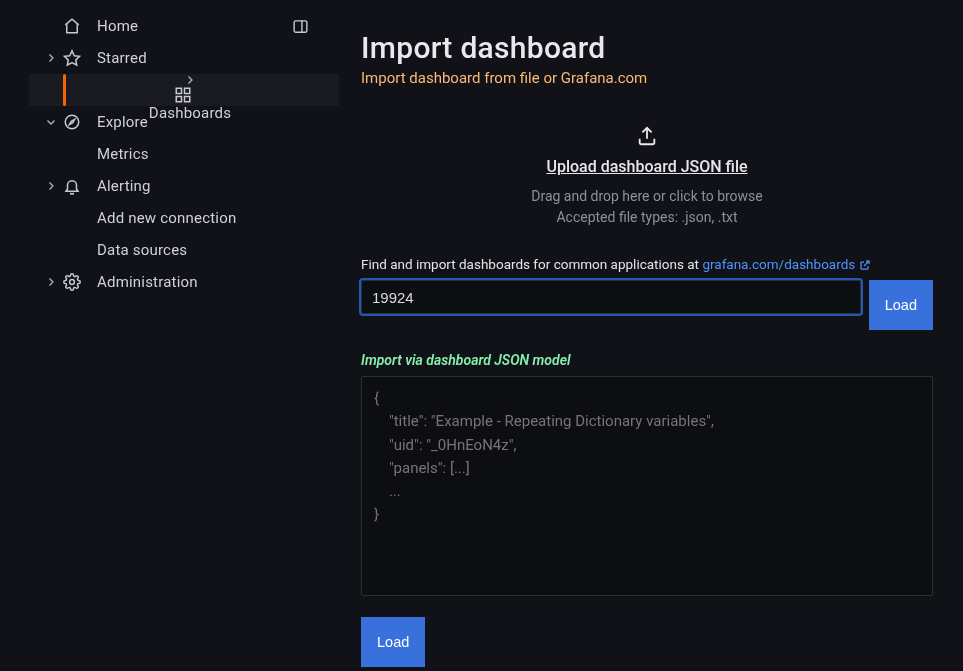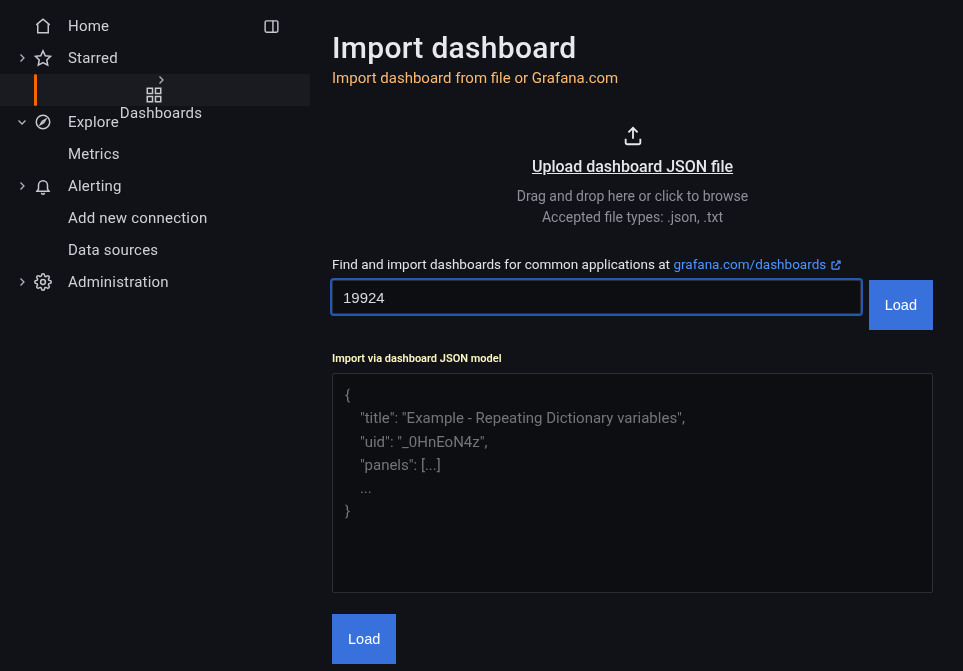--- a/index.html
+++ b/index.html
@@ -1,17 +1,17 @@
 <!DOCTYPE html>
 <html><head>
 <meta charset="utf-8">
 <style>
   * { box-sizing: border-box; margin: 0; padding: 0; }
   html, body { width: 963px; height: 671px; background: #111217; color: #ccccdc; font-family: -apple-system, BlinkMacSystemFont, "Segoe UI", Roboto, "Helvetica Neue", Arial, sans-serif; font-size: 14px; overflow: hidden; }
-  .app { display: flex; height: 100%; }
+  .app { display: flex; height: 100%; padding-left: 29px; }
   .sidebar { width: 310px; padding-top: 10px; flex: 0 0 310px; }
   .nav-item { display: flex; align-items: center; height: 32px; padding-left: 12px; position: relative; cursor: pointer; }
   .nav-item .chev { width: 20px; display: flex; align-items: center; justify-content: center; color: #b5b6c0; }
   .nav-item .chev.empty { visibility: hidden; }
   .nav-item .ico { width: 22px; display: flex; align-items: center; justify-content: center; margin-right: 14px; color: #c7c8d0; }
   .nav-item .lbl { color: #d0d1d8; font-size: 15px; letter-spacing: 0.2px; }
   .nav-item.sub .chev { visibility: hidden; }
   .nav-item.sub .ico { visibility: hidden; }
   .nav-item.active { background: rgba(255,255,255,0.04); flex-direction: column; }
   .nav-item.active::before { content:""; position:absolute; left: 34px; top: 0; bottom: 0; width: 3px; background: #fa6400; border-radius: 2px; }
@@ -22,21 +22,21 @@
   .upload { text-align: center; padding: 10px 0 28px 0; }
   .upload svg { color: #e8e8ee; margin-bottom: 10px; }
   .upload .ut { color: #e6e6ec; font-size: 16px; font-weight: 500; margin-bottom: 10px; text-decoration: underline; }
   .upload .us { color: #8e8f9a; font-size: 14px; line-height: 1.5; }
   .find-label { color: #e3e3ea; font-size: 13.5px; font-weight: 400; margin-bottom: 8px; }
   .find-label a { color: #4d94ff; text-decoration: none; }
   .find-row { display: flex; gap: 8px; align-items: stretch; margin-bottom: 22px; }
   .find-input { flex: 1; height: 34px; background: #0d0e12; border: 1px solid #2c2e36; border-radius: 2px; color: #d8d8df; padding: 0 10px; font-size: 15px; outline: 2px solid #2458b3; outline-offset: 0px; }
   .btn { background: #3871dc; color: #fff; border: none; border-radius: 0; padding: 0 16px; height: 50px; font-size: 14.5px; font-weight: 500; cursor: pointer; }
   .btn-secondary { background: transparent; color: #d3d3da; }
-  .json-label { color: #fef9c3; font-size: 11px; font-weight: 600; margin-bottom: 8px; }
+  .json-label { color: #86efac; font-size: 14px; font-weight: 600; margin-bottom: 8px; font-style: italic; }
   .json-area { width: 100%; height: 220px; background: #0d0e12; border: 1px solid #2c2e36; border-radius: 2px; color: #6b6c78; padding: 10px 12px; font-family: inherit; font-size: 15px; resize: none; line-height: 1.55; }
   .actions { display: flex; gap: 10px; margin-top: 18px; }
   .ext-link-icon { margin-left: 4px; vertical-align: -2px; }
   svg { display: block; }
 </style>
 </head>
 <body>
 
 <div class="app">
   <nav class="sidebar">

